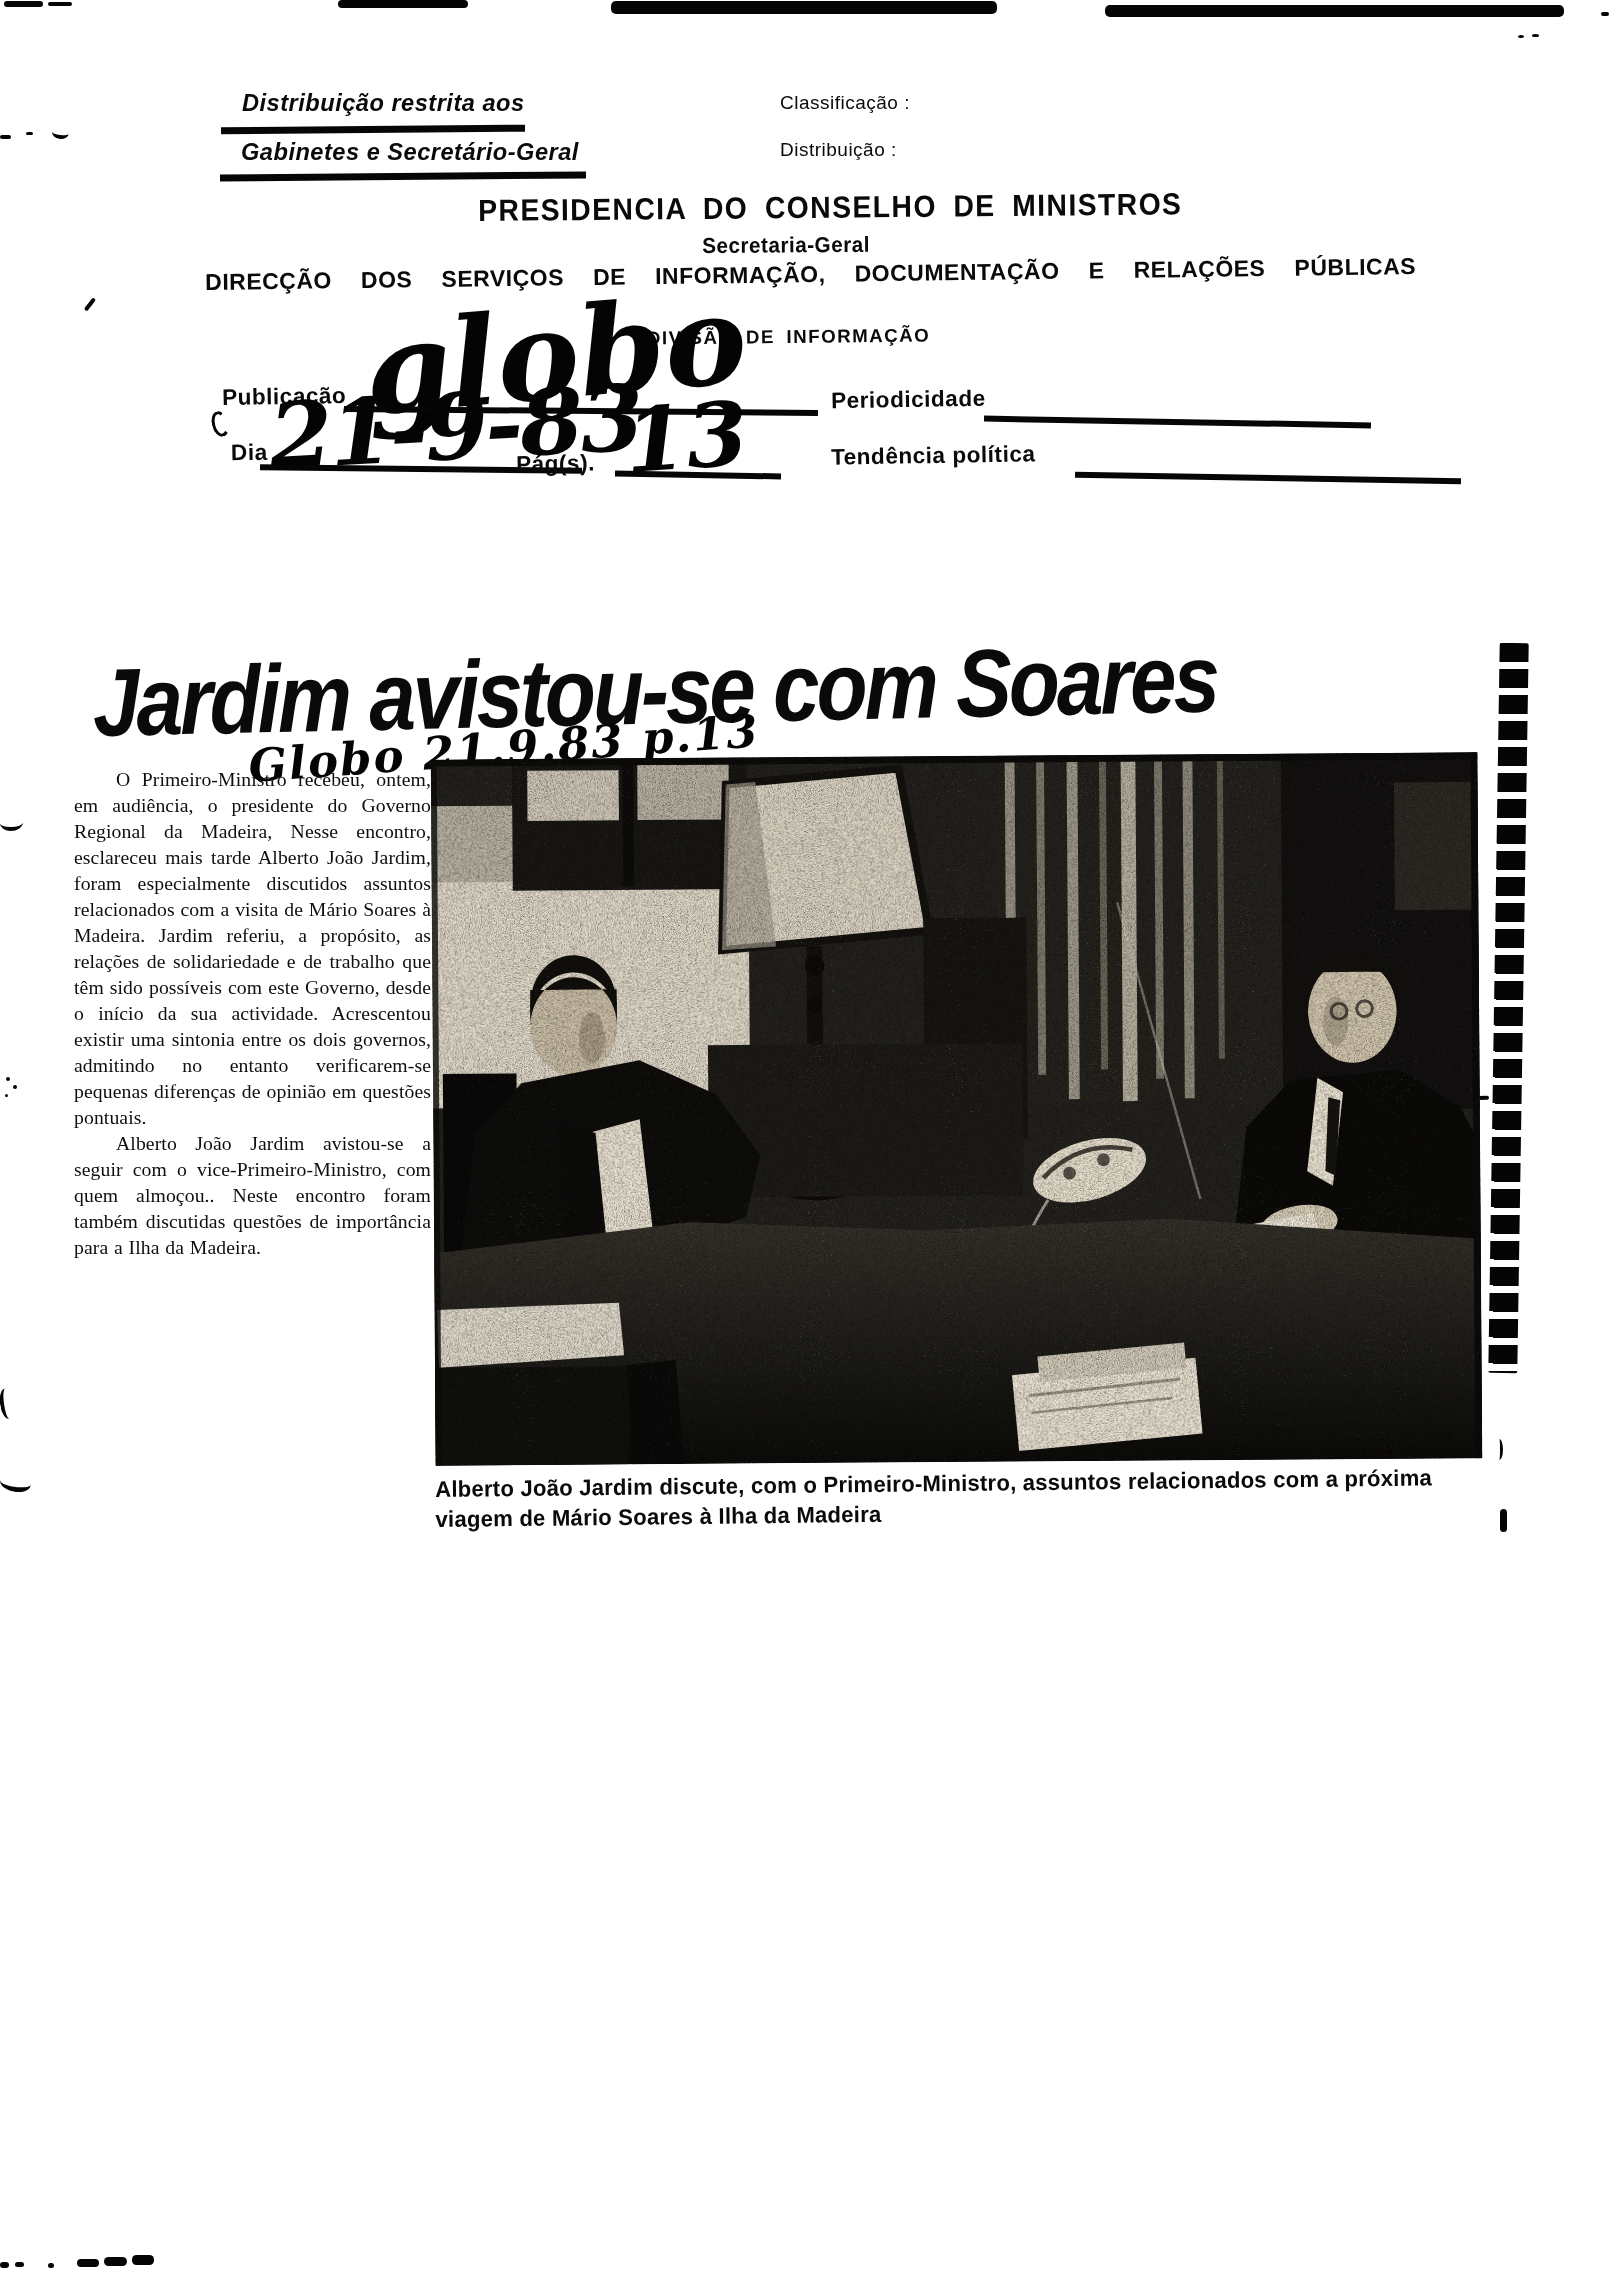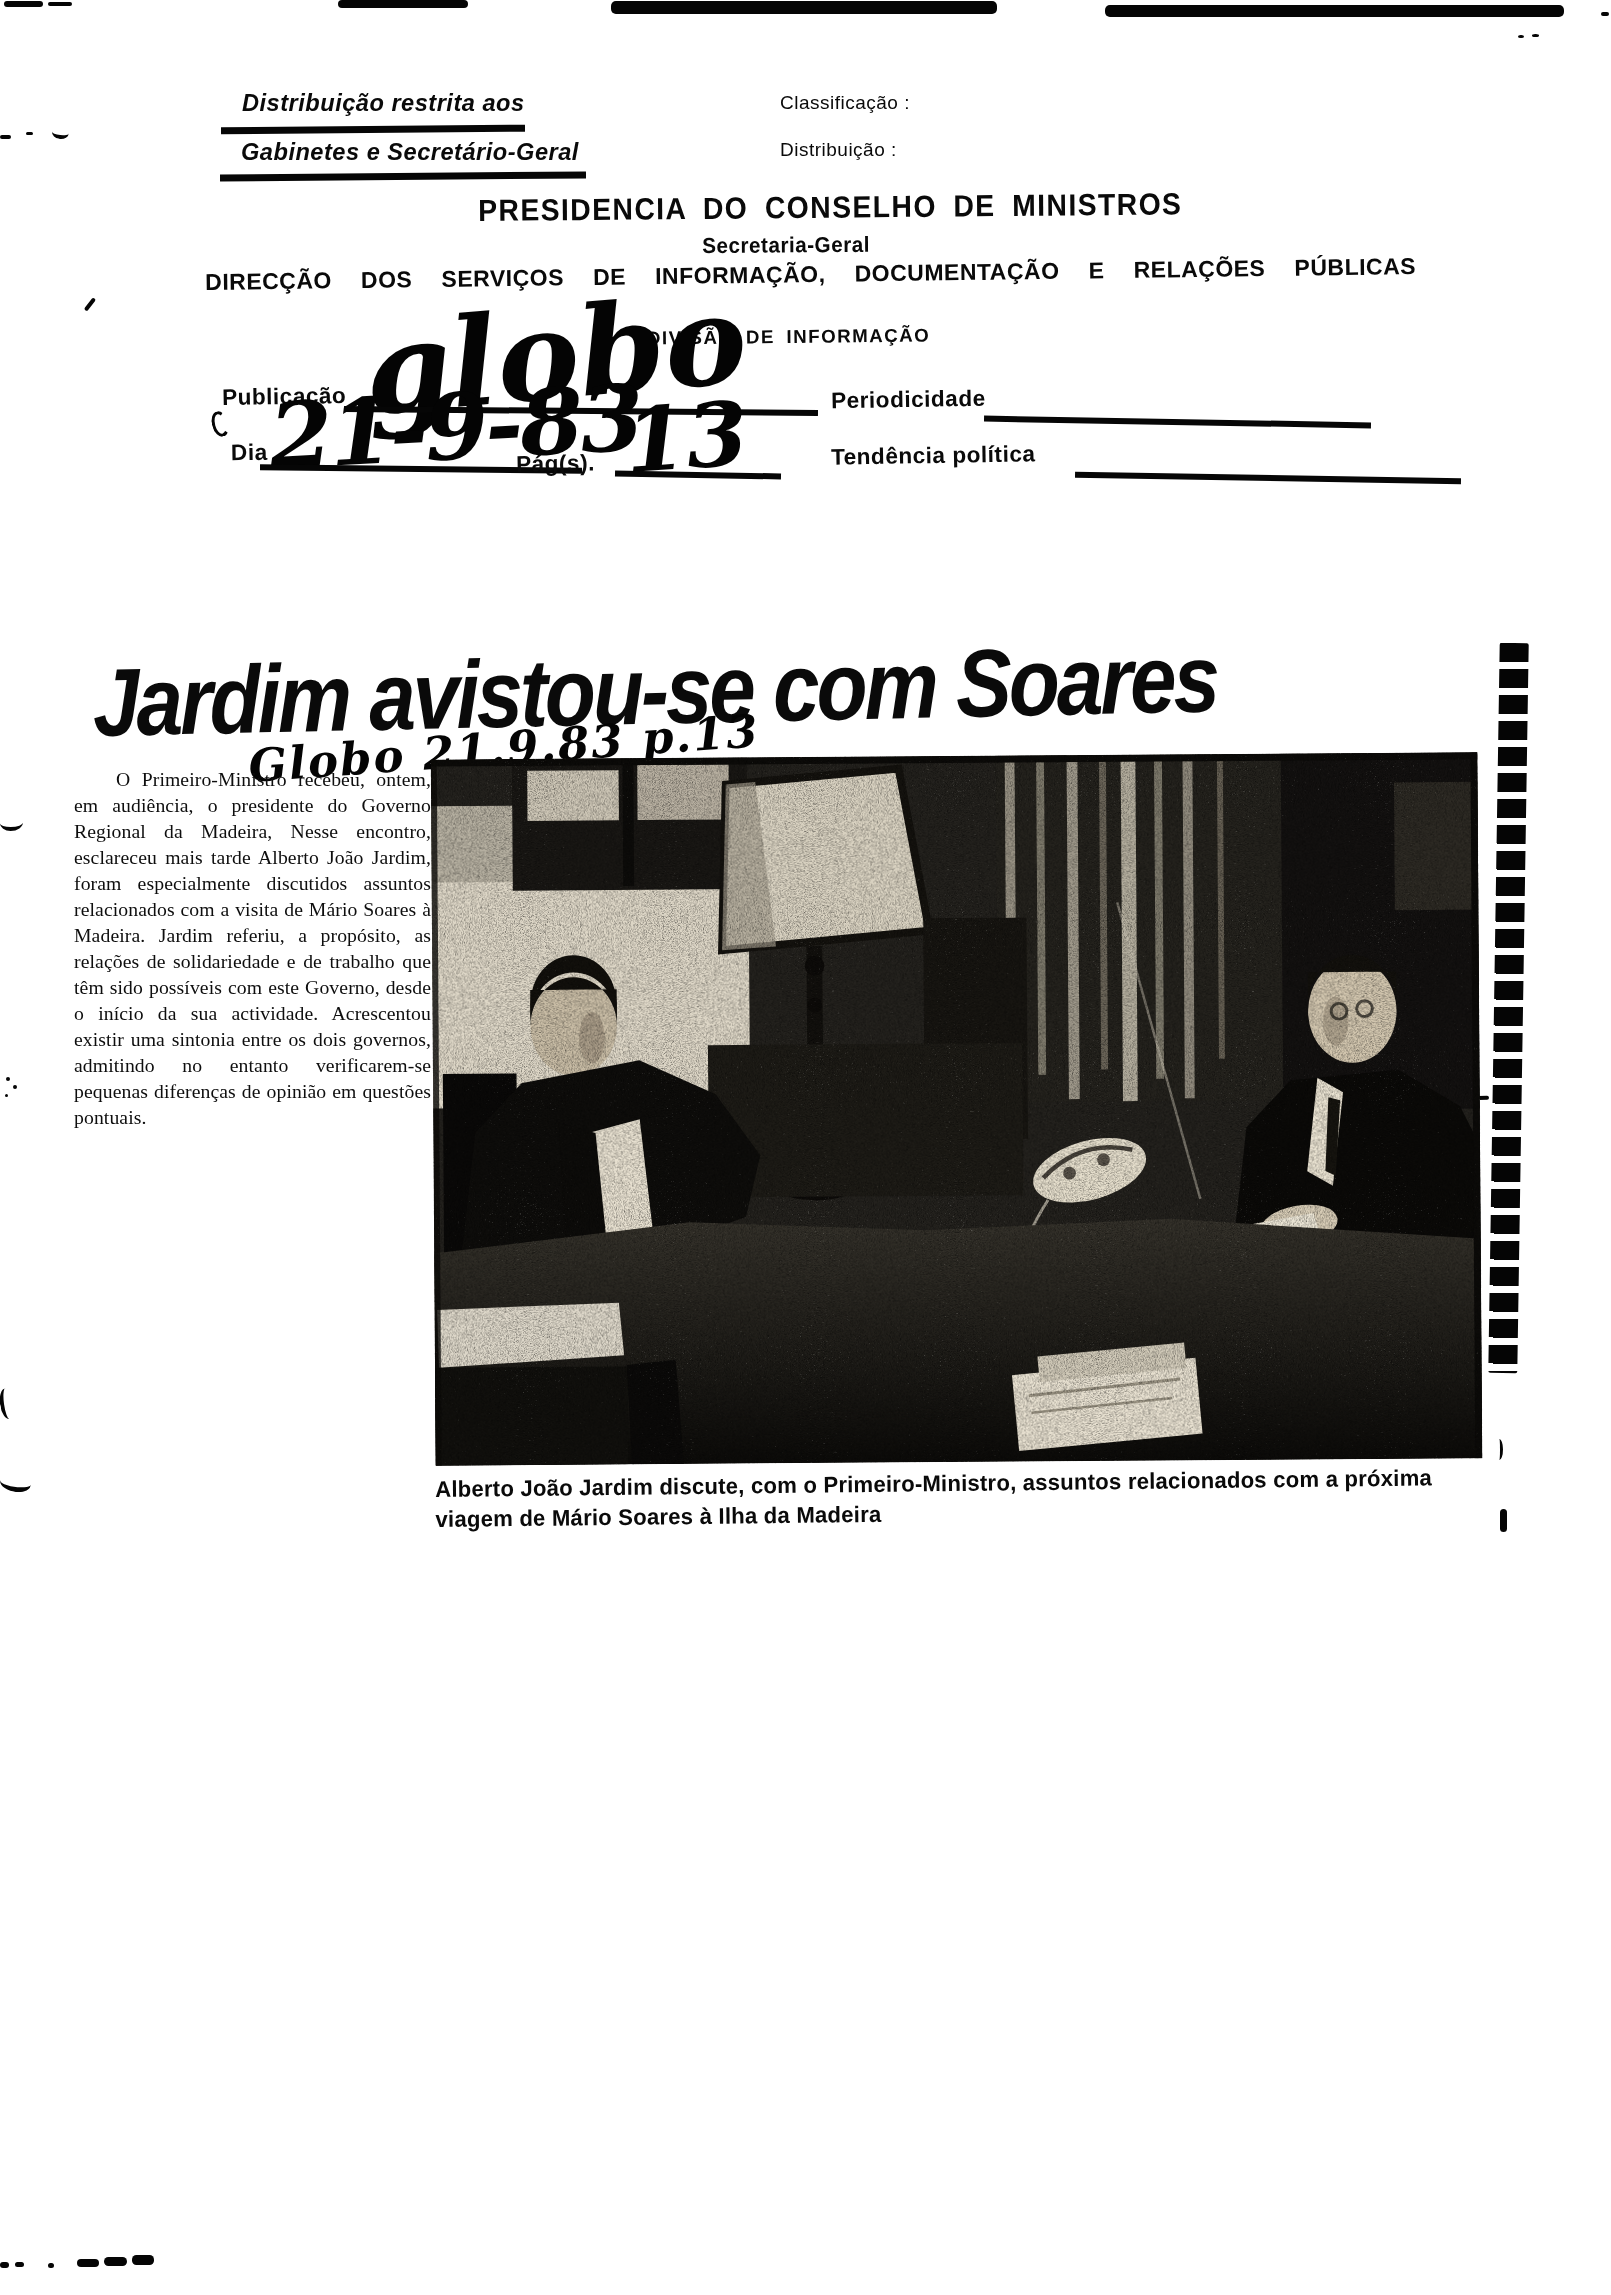--- a/index.html
+++ b/index.html
@@ -112,20 +112,21 @@
   <div class="abs form-label" style="left:831px;top:443px;">Tendência política</div>
   <div class="ruled-bar" style="left:1075px;top:475px;width:386px;height:6.4px;transform:rotate(1deg);"></div>
 
   <div class="abs headline" style="left:92px;top:648px;">Jardim avistou-se com Soares</div>
   <div class="abs hw" style="left:248px;top:726px;font-size:45px;letter-spacing:2px;font-weight:700;transform:rotate(-4deg);">Globo 21.9.83 p.13</div>
 
   <div class="comb" style="left:1494px;top:643px;width:28.5px;height:730px;"></div>
 
   <div class="abs article-col" style="left:74px;top:766px;">
     <p>O Primeiro-Ministro recebeu, ontem, em audiência, o presidente do Governo Regional da Madeira, Nesse encontro, esclareceu mais tarde Alberto João Jardim, foram especialmente discutidos assuntos relacionados com a visita de Mário Soares à Madeira. Jardim referiu, a propósito, as relações de solidariedade e de trabalho que têm sido possíveis com este Governo, desde o início da sua actividade. Acrescentou existir uma sintonia entre os dois governos, admitindo no entanto verificarem-se pequenas diferenças de opinião em questões pontuais.</p>
+    <p>Alberto João Jardim avistou-se a seguir com o vice-Primeiro-Ministro, com quem almoçou.. Neste encontro foram também discutidas questões de importância para a Ilha da Madeira.</p>
   </div>
 
   <div class="abs" style="left:433px;top:756px;width:1047px;height:706px;transform:rotate(-.4deg);">
     <svg width="1047" height="706" viewBox="0 0 2130 1437">
       <defs>
         <linearGradient id="deskG" x1="0" y1="0" x2="0" y2="1">
           <stop offset="0" stop-color="#34312a"></stop>
             <stop offset="1" stop-color="#0c0b09"></stop>
         </linearGradient>
         <filter id="grainF" x="0" y="0" width="100%" height="100%">

